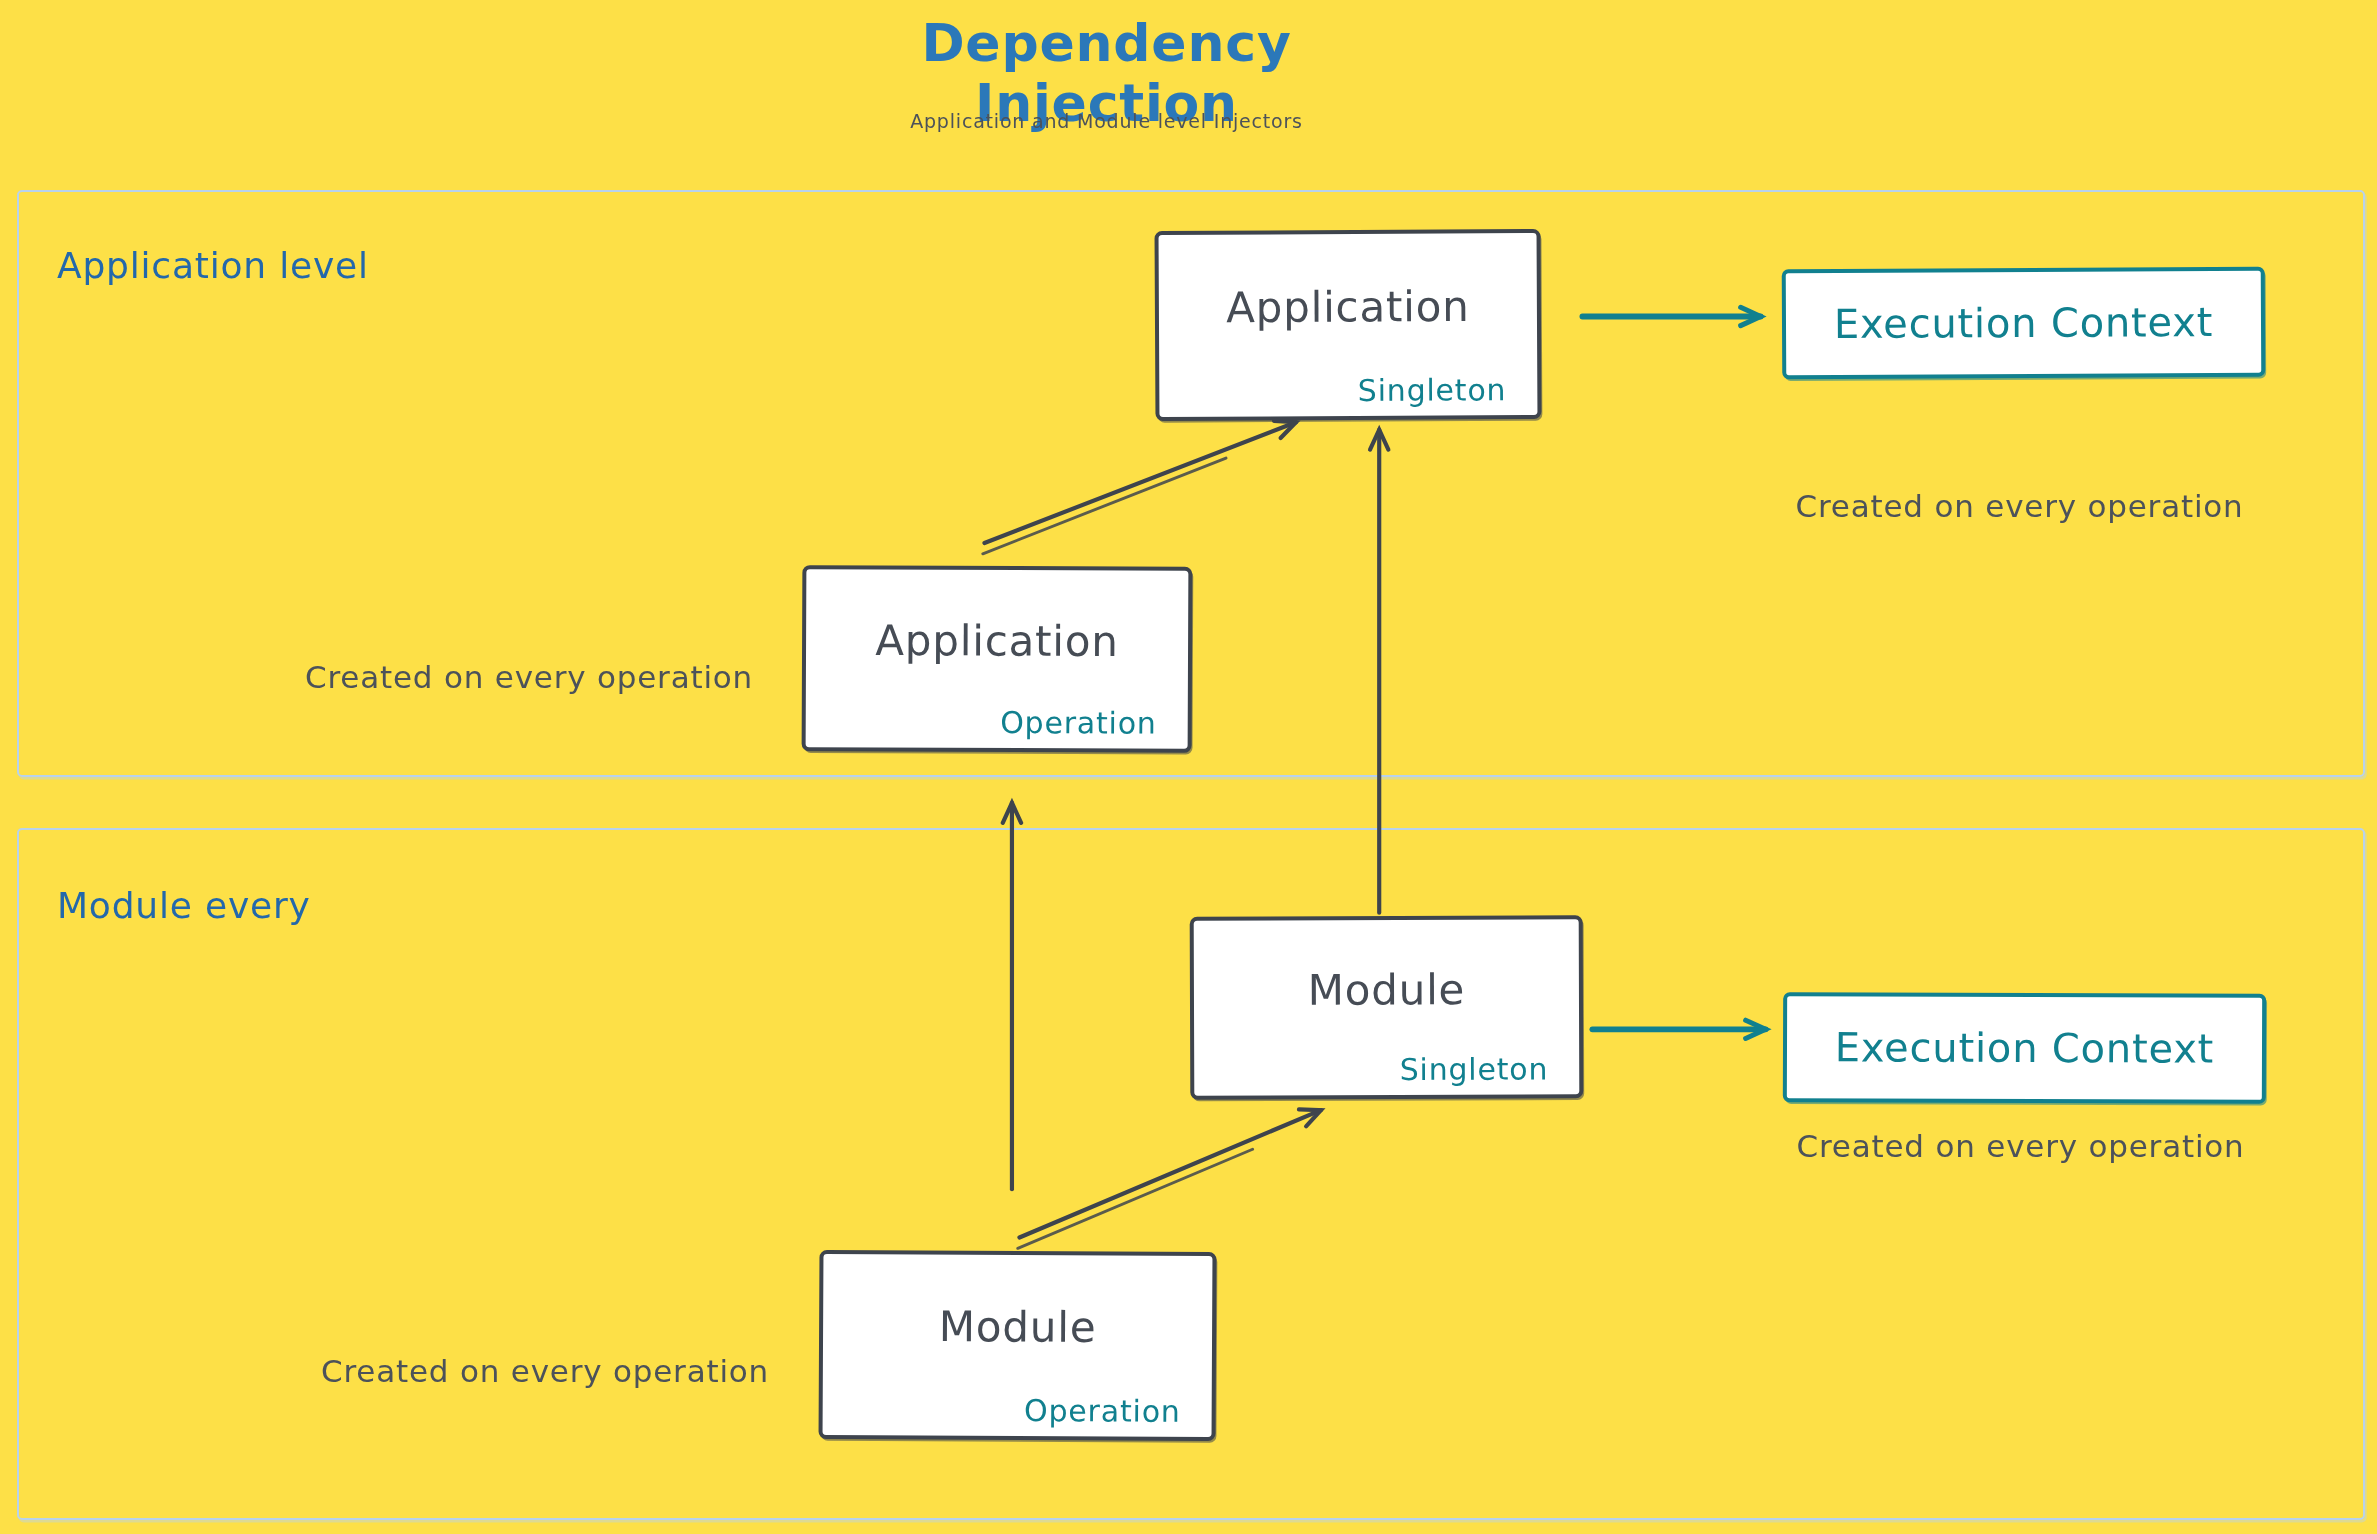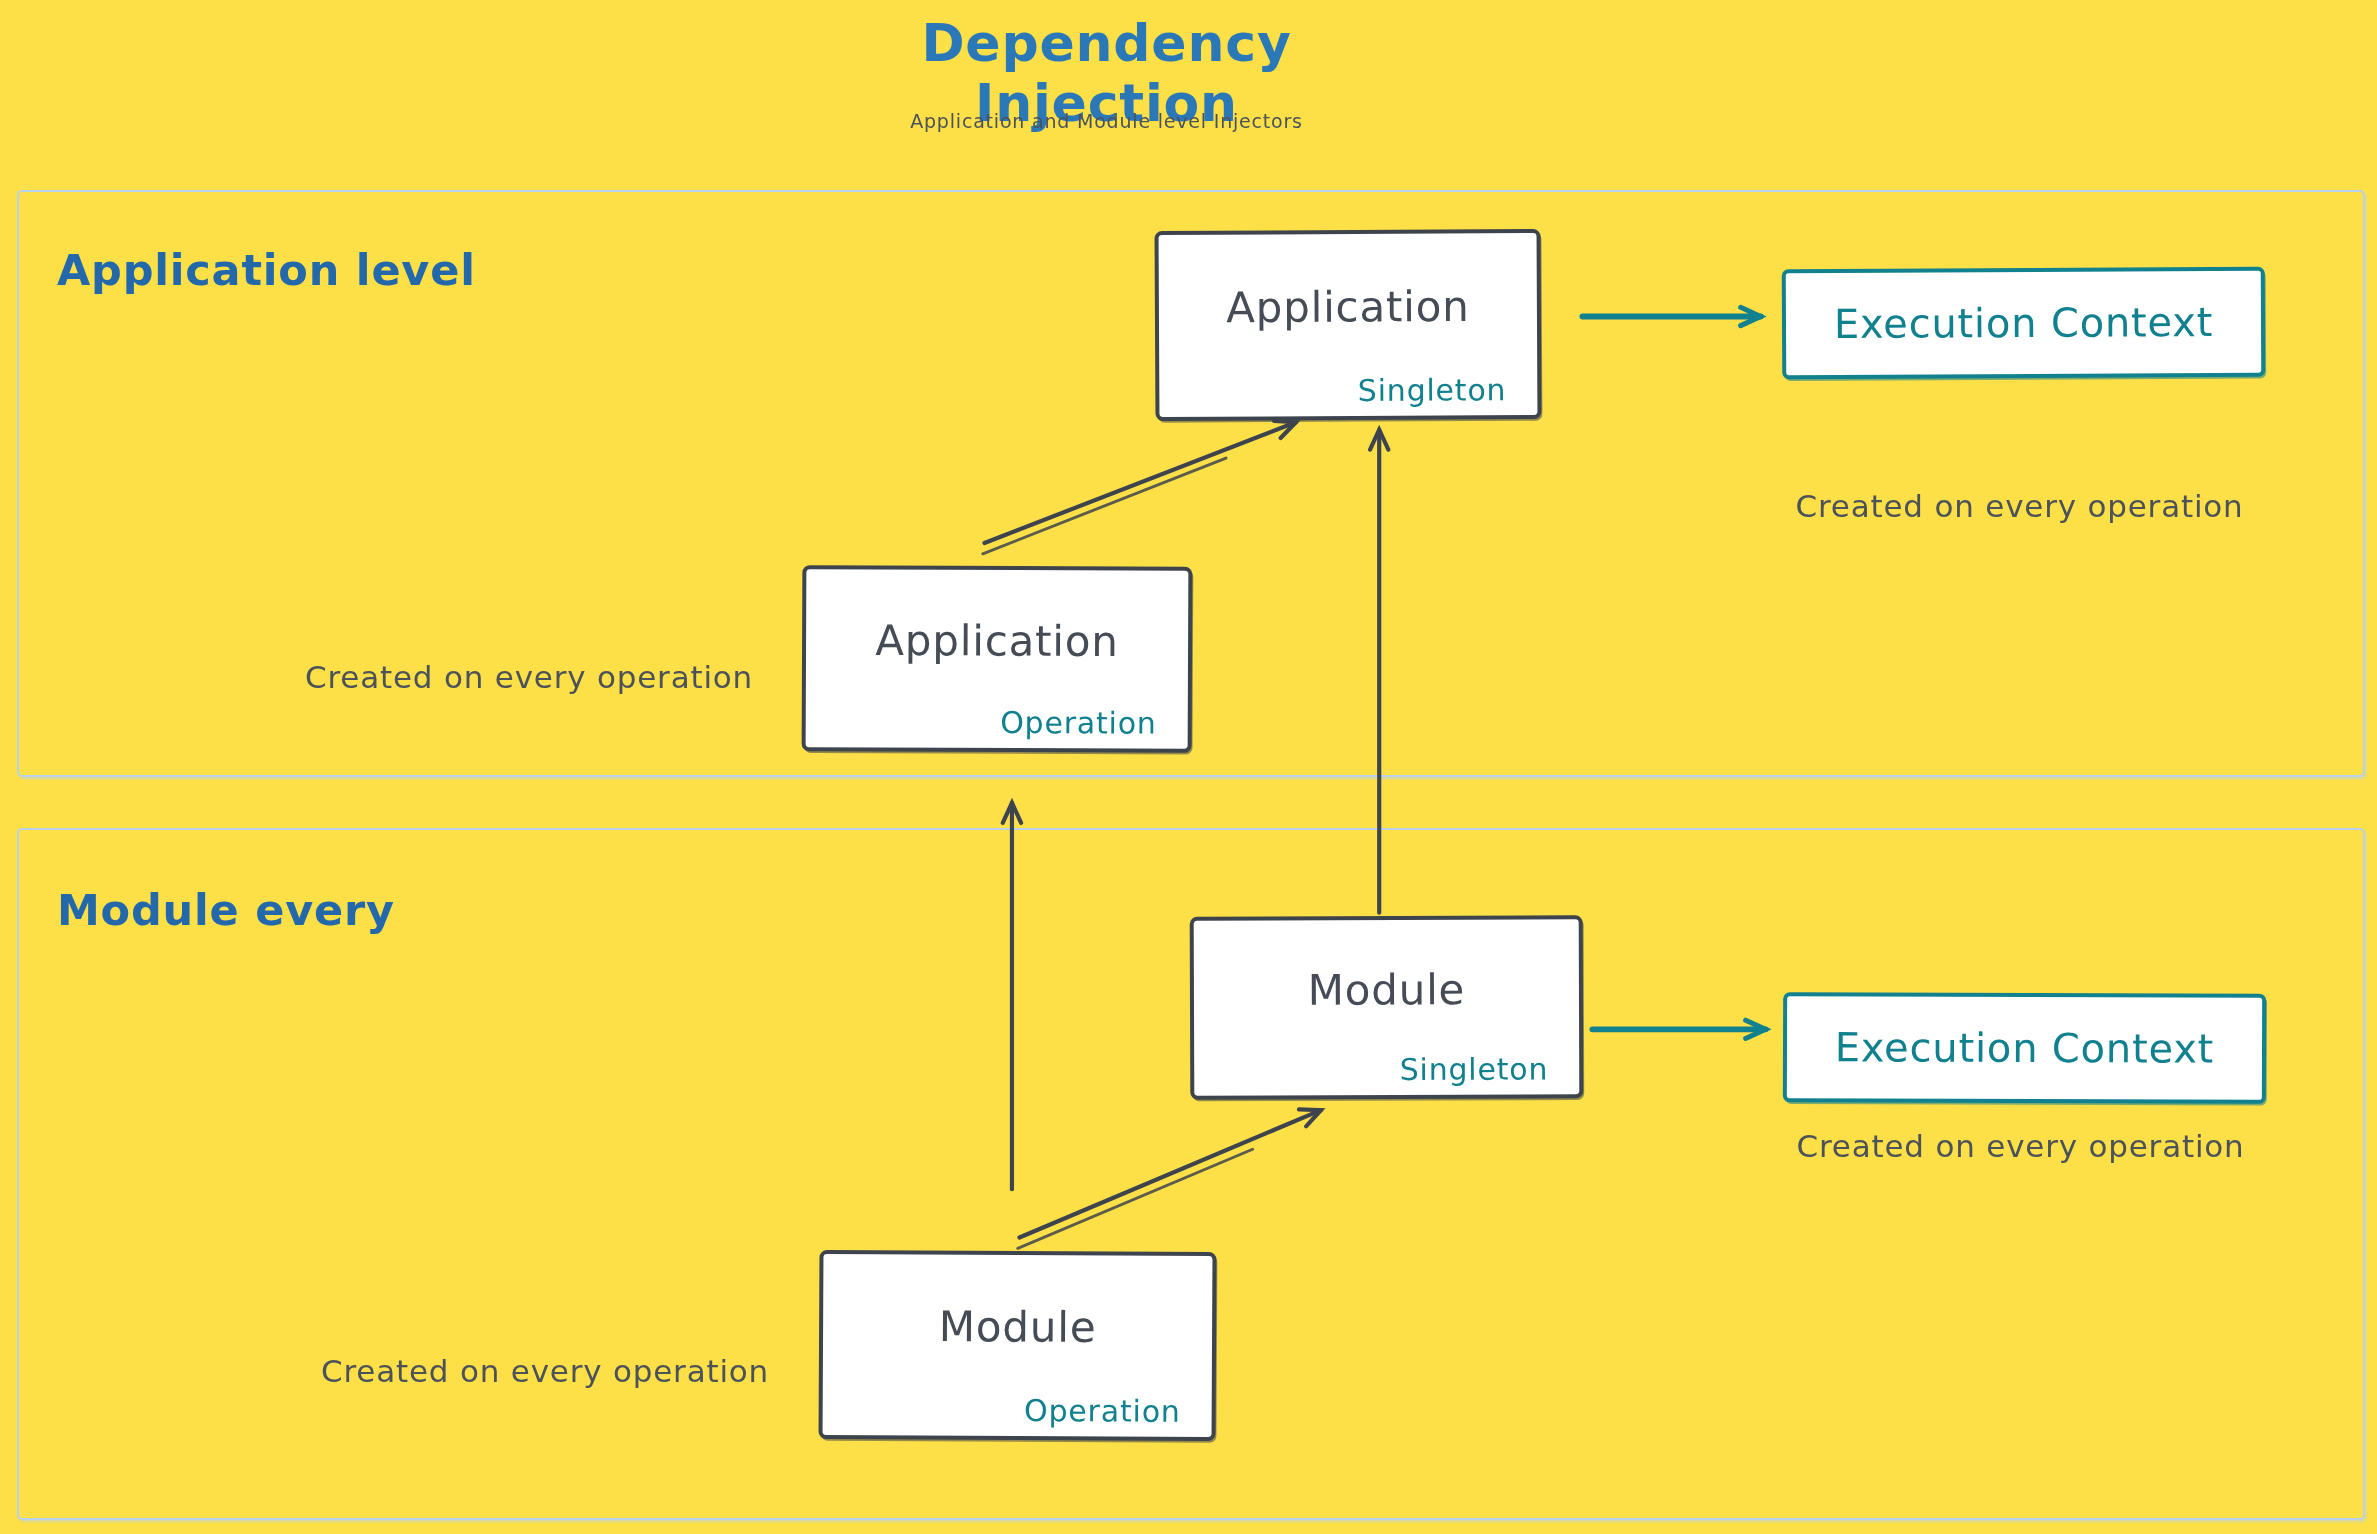--- a/index.html
+++ b/index.html
@@ -43,24 +43,23 @@
     border: 2.5px solid #b8d2ec;
     border-radius: 5px;
     box-shadow: 1.7px 2.5px 0 0 rgba(184, 210, 236, 0.45);
     background: transparent;
   }
   .level-app { left: 16.7px; top: 190px; width: 2344px; height: 583px; }
   .level-mod { left: 16.7px; top: 828px; width: 2344px; height: 688px; }
 
   .level-label {
     position: absolute;
-    font-size: 43px;
+    font-size: 36px;
     color: #2368ab;
     letter-spacing: 0.8px;
-    font-weight: bold;
   }
   .label-app { left: 57px; top: 245px; }
   .label-mod { left: 57px; top: 885px; }
 
   
   .node-box {
     position: absolute;
     border: 4.2px solid #3e444d;
     border-radius: 7.5px;
     background: #ffffff;

